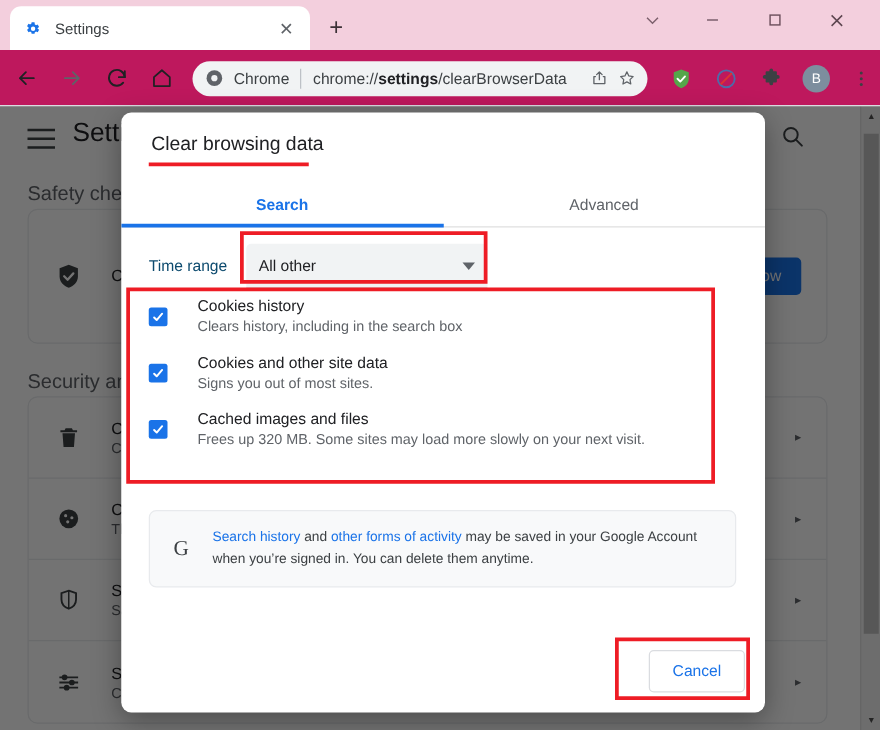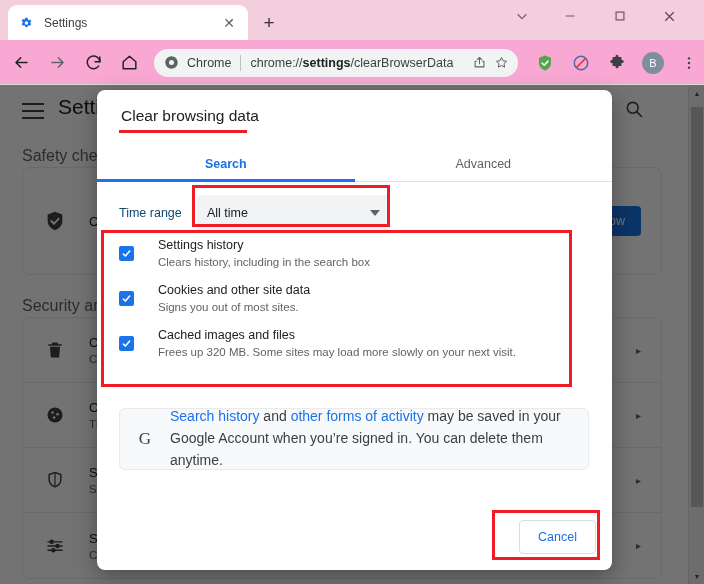--- a/index.html
+++ b/index.html
@@ -63,21 +63,21 @@
   }
   #wc-chev  { right: 160px; }
   #wc-min   { right: 112px; }
   #wc-max   { right: 62px; }
   #wc-close { right: 12px; }
 
   
   #toolbar {
     position: absolute; left: 0; top: 40px;
     width: 704px; height: 45px;
-    background: #f9a8d4;
+    background: #be185d;
     display: flex; align-items: center;
   }
   .tb-icon {
     width: 30px; height: 30px;
     margin-left: 6px;
     display: flex; align-items: center; justify-content: center;
     flex: 0 0 auto;
   }
   #omnibox {
     flex: 1 1 auto;
@@ -295,21 +295,21 @@
     padding: 0 14px;
   }
   #google-g {
     width: 22px; height: 22px; flex: 0 0 auto;
     margin-right: 14px;
     font-size: 17px; color: #3c4043;
     display: flex; align-items: center; justify-content: center;
     font-family: "Liberation Serif", serif;
   }
   #google-note-text {
-    font-size: 14px; color: #3c4043; line-height: 1.55;
+    font-size: 11px; color: #3c4043; line-height: 1.55;
   }
   #google-note-text a { color: #1a73e8; text-decoration: none; }
 
   #dlg-footer {
     position: absolute; left: 0; bottom: 0;
     width: 515px; height: 66px;
     display: flex; align-items: center; justify-content: flex-end;
   }
   #cancel-btn {
     font-size: 12.5px; color: #1a73e8;
@@ -558,38 +558,38 @@
     <div id="dlg-title-underline"></div>
 
     <div id="tabs">
       <div class="dtab active">Search</div>
       <div class="dtab">Advanced</div>
     </div>
 
     <div id="timerange-row">
       <span id="timerange-label">Time range</span>
       <div id="timerange-select">
-        <span id="timerange-value">All time</span>
+        <span id="timerange-value">All other</span>
         <span id="timerange-caret"></span>
       </div>
     </div>
     <div id="timerange-annot"></div>
 
     <div id="checks-annot"></div>
 
     <div id="checks">
 
       <div class="chk-item">
         <span class="chk-box">
           <svg width="11" height="11" viewBox="0 0 24 24" fill="none" stroke="#ffffff" stroke-width="3.4" stroke-linecap="round" stroke-linejoin="round">
               <path d="M5 13l4.5 4.5L19 6.5"></path>
             </svg>
         </span>
         <span class="chk-text">
-          <div class="chk-title">Settings history</div>
+          <div class="chk-title">Cookies history</div>
           <div class="chk-sub">Clears history, including in the search box</div>
         </span>
       </div>
 
       <div class="chk-item">
         <span class="chk-box">
           <svg width="11" height="11" viewBox="0 0 24 24" fill="none" stroke="#ffffff" stroke-width="3.4" stroke-linecap="round" stroke-linejoin="round">
               <path d="M5 13l4.5 4.5L19 6.5"></path>
             </svg>
         </span>

